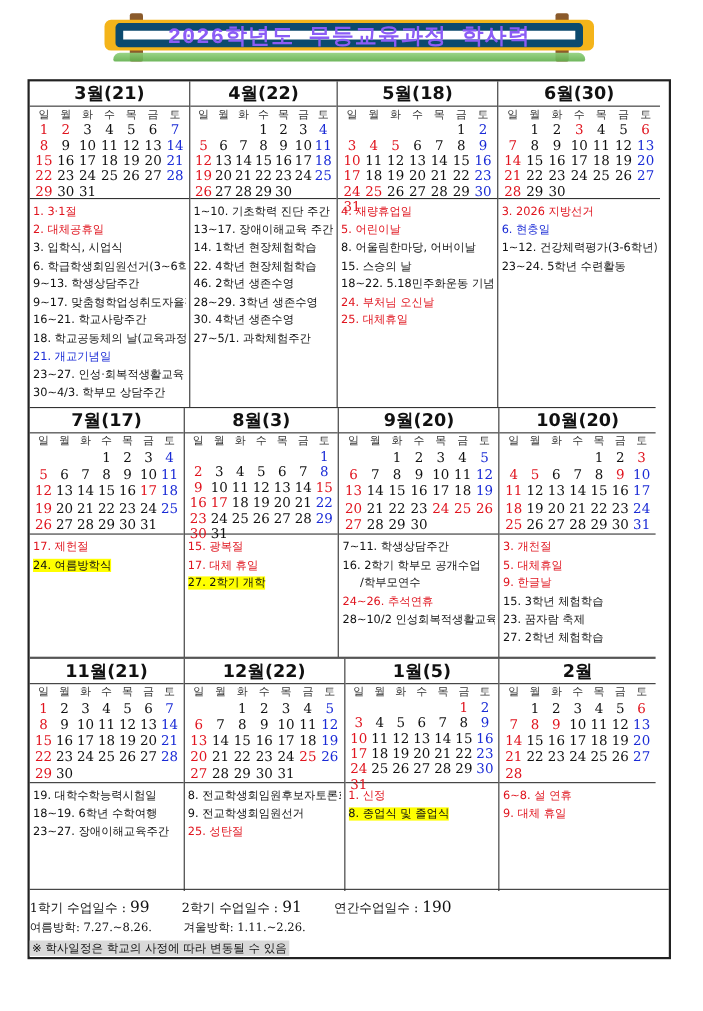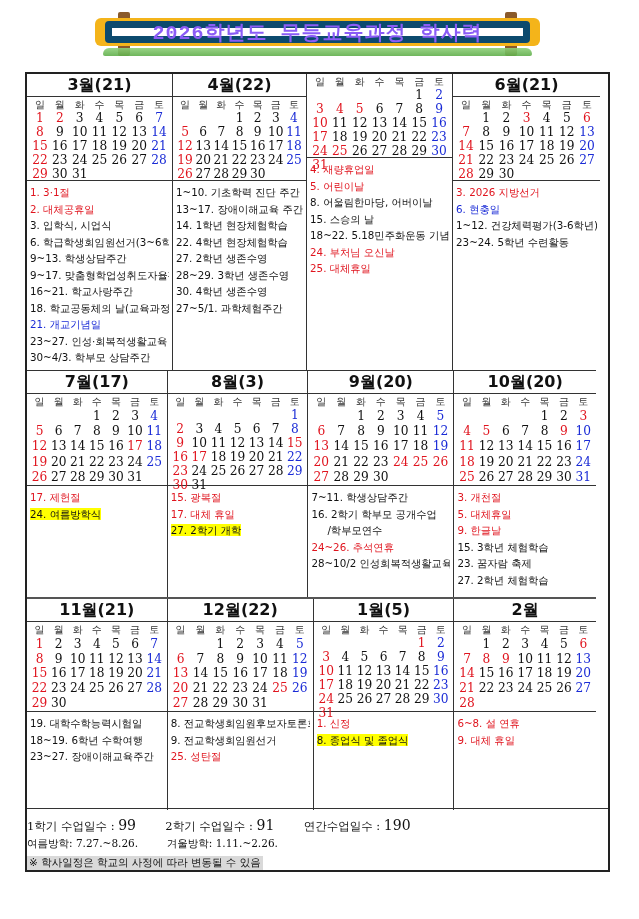--- a/index.html
+++ b/index.html
@@ -146,27 +146,28 @@
           <span class="d">27</span>
           <span class="d">28</span>
           <span class="d">29</span>
           <span class="d">30</span>
         </div>
         <div class="events">
           <div class="ev"><span>1~10. 기초학력 진단 주간</span></div>
           <div class="ev"><span>13~17. 장애이해교육 주간</span></div>
           <div class="ev"><span>14. 1학년 현장체험학습</span></div>
           <div class="ev"><span>22. 4학년 현장체험학습</span></div>
-          <div class="ev"><span>27. 2학년 생존수영</span></div>
+          <div class="ev"><span>46. 2학년 생존수영</span></div>
           <div class="ev"><span>28~29. 3학년 생존수영</span></div>
           <div class="ev"><span>30. 4학년 생존수영</span></div>
           <div class="ev"><span>27~5/1. 과학체험주간</span></div>
         </div>
       </div>
     <div class="col">
+        <div class="mhead">5월(18)</div>
         <div class="grid" style="height: 83px; box-sizing: border-box;">
           <span class="dow red">일</span>
           <span class="dow">월</span>
           <span class="dow">화</span>
           <span class="dow">수</span>
           <span class="dow">목</span>
           <span class="dow">금</span>
           <span class="dow blue">토</span>
           <span></span>
           <span></span>
@@ -209,21 +210,21 @@
           <div class="ev red"><span>4. 재량휴업일</span></div>
           <div class="ev red"><span>5. 어린이날</span></div>
           <div class="ev"><span>8. 어울림한마당, 어버이날</span></div>
           <div class="ev"><span>15. 스승의 날</span></div>
           <div class="ev"><span>18~22. 5.18민주화운동 기념주간</span></div>
           <div class="ev red"><span>24. 부처님 오신날</span></div>
           <div class="ev red"><span>25. 대체휴일</span></div>
         </div>
       </div>
     <div class="col">
-        <div class="mhead">6월(21)</div>
+        <div class="mhead">6월(30)</div>
         <div class="grid" style="height: 83px; box-sizing: border-box;">
           <span class="dow red">일</span>
           <span class="dow">월</span>
           <span class="dow">화</span>
           <span class="dow">수</span>
           <span class="dow">목</span>
           <span class="dow">금</span>
           <span class="dow blue">토</span>
           <span></span>
           <span class="d">1</span>

